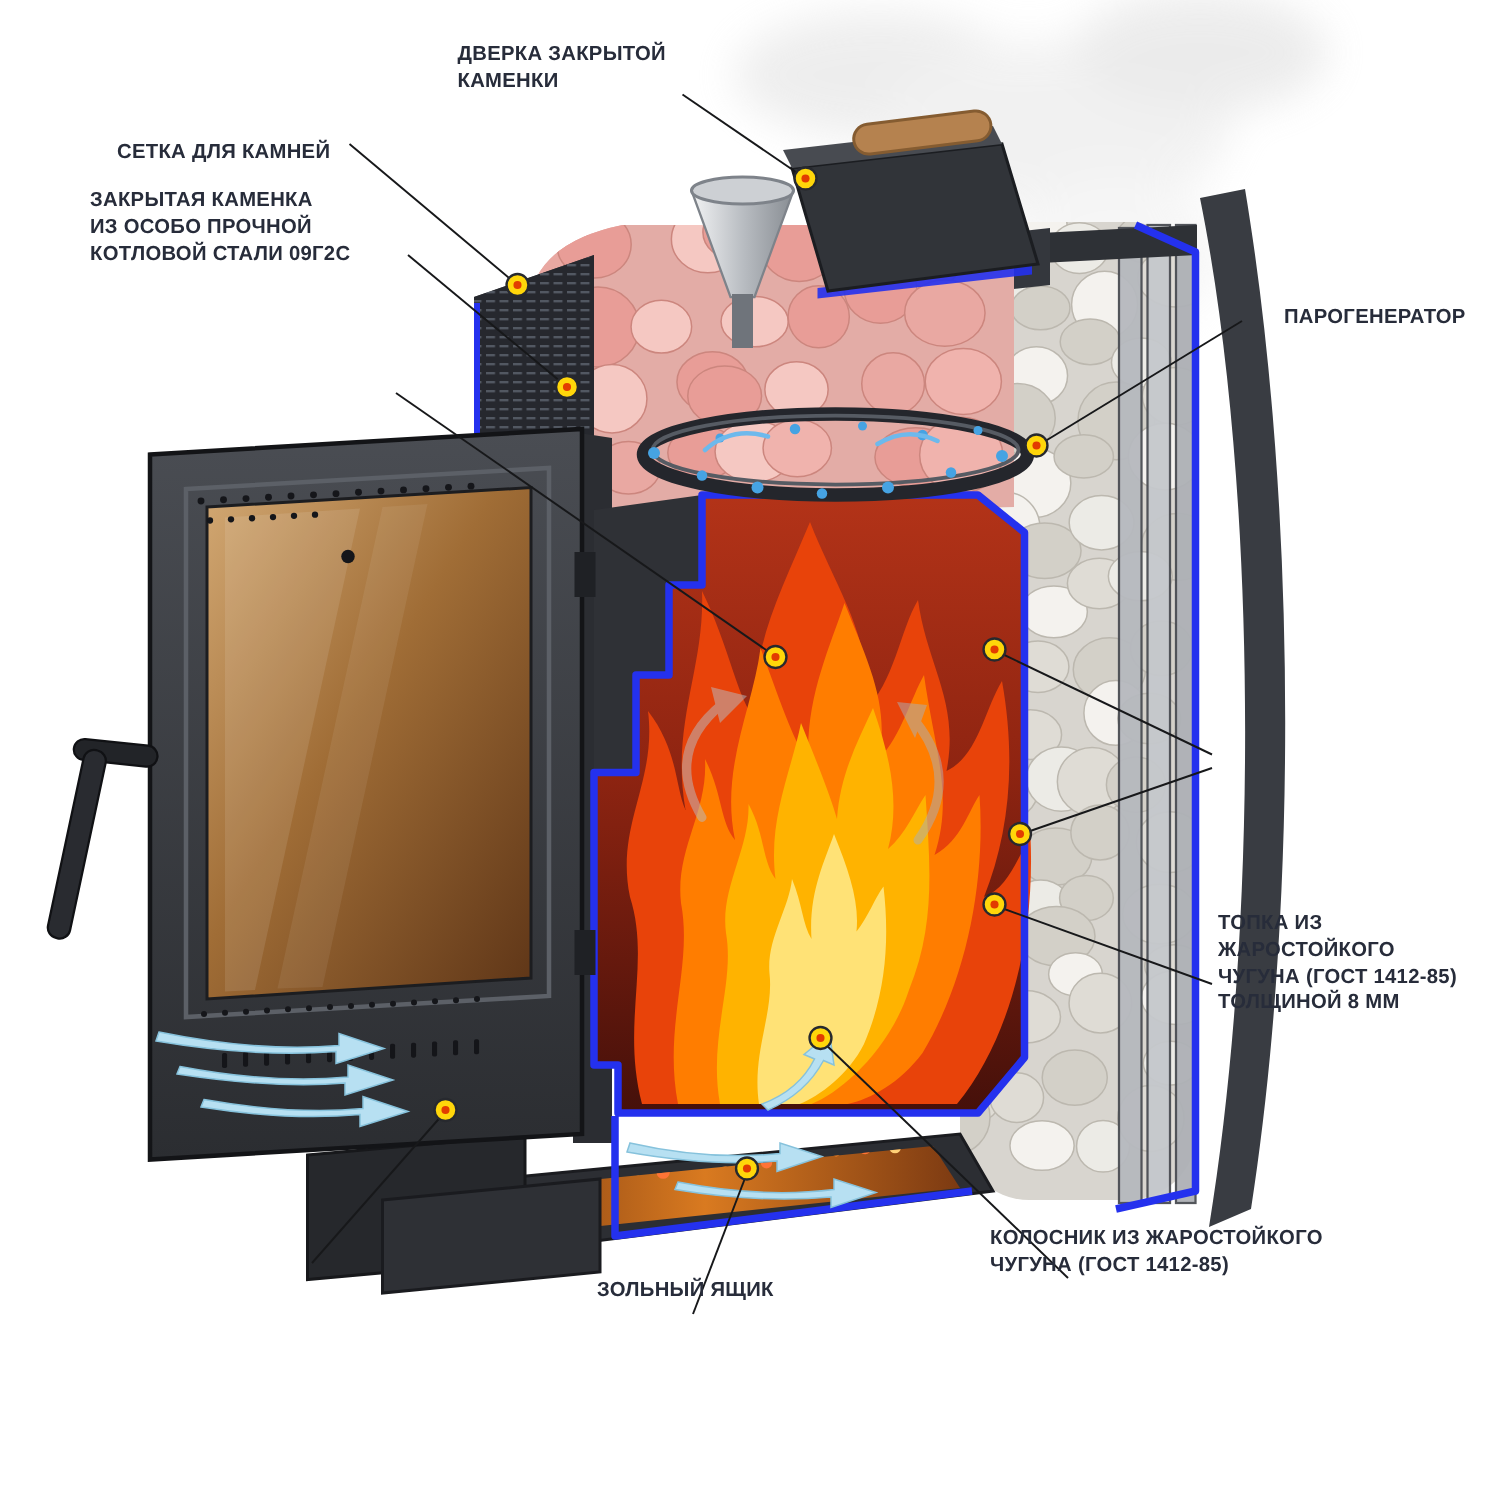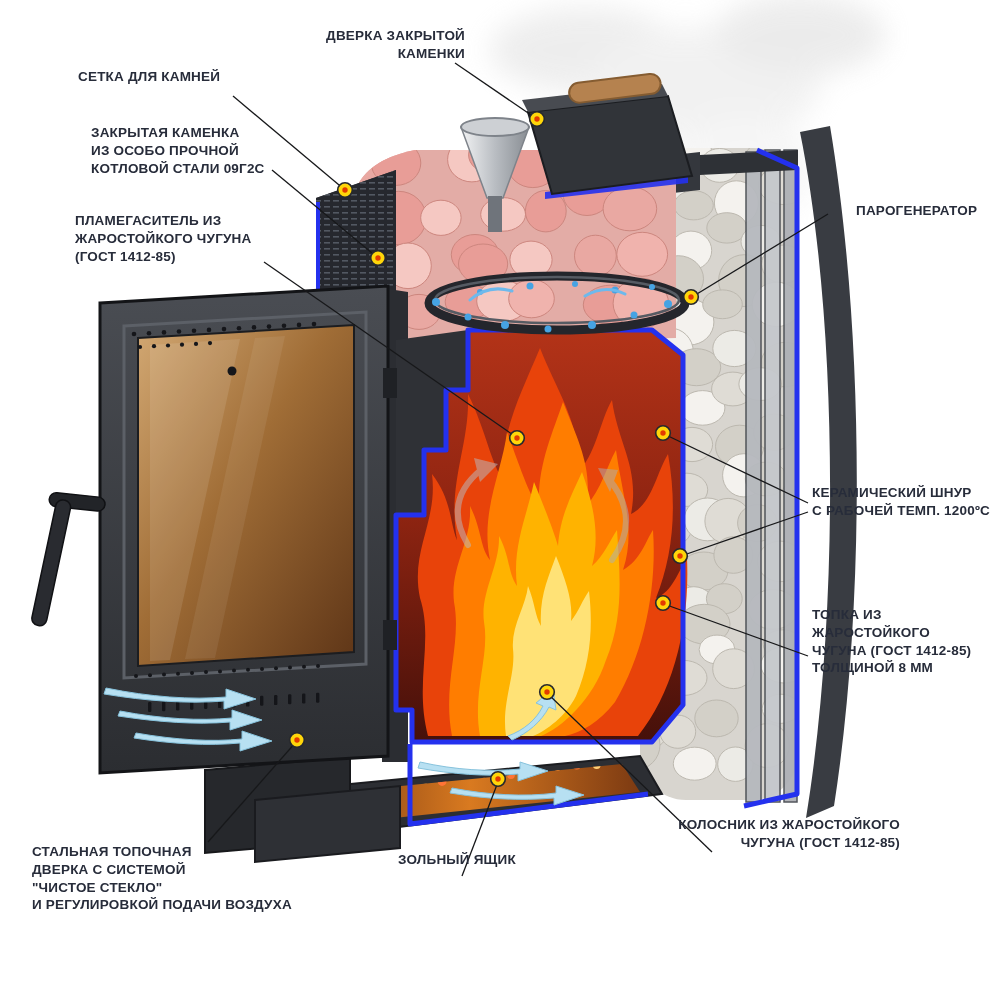--- a/index.html
+++ b/index.html
@@ -1,21 +1,21 @@
 <!DOCTYPE html>
 <html><head>
 <meta charset="utf-8">
 <style>
   html,body{margin:0;padding:0;background:#fff}
   .stage{position:relative;width:1000px;height:1000px;background:#ffffff;overflow:hidden;
          font-family:"Liberation Sans",sans-serif}
   svg.art{position:absolute;left:0;top:0}
   .lbl{position:absolute;font-weight:bold;font-size:13.5px;line-height:1.32;color:#272c3a;
        letter-spacing:.2px;white-space:pre-line;text-transform:uppercase}
-  .lbl.center{text-align:right}
+  .lbl.center{text-align:left}
   .ld{stroke:#17181a;stroke-width:1.3;fill:none}
   .mk-o{fill:#ffd60a;stroke:#27292e;stroke-width:1.6}
   .mk-i{fill:#e23c00}
 </style>
 </head>
 <body>
 
 <div class="stage">
 
 <svg class="art" viewBox="0 0 1000 1000" width="1000" height="1000">
@@ -397,37 +397,28 @@
           <circle class="mk-o" r="7.3"></circle>
           <circle class="mk-i" r="2.7"></circle>
         </g>
     <g transform="translate(297,740)">
           <circle class="mk-o" r="7.3"></circle>
           <circle class="mk-i" r="2.7"></circle>
         </g>
   </g>
 </svg>
 
-<div class="lbl" style="left:78px;top:68px">СЕТКА ДЛЯ КАМНЕЙ</div>
-<div class="lbl" style="left:91px;top:124px">ЗАКРЫТАЯ КАМЕНКА
+<div class="lbl" style="left:78px;top:92px">СЕТКА ДЛЯ КАМНЕЙ</div>
+<div class="lbl" style="left:60px;top:124px">ЗАКРЫТАЯ КАМЕНКА
 ИЗ ОСОБО ПРОЧНОЙ
 КОТЛОВОЙ СТАЛИ 09Г2С</div>
-<div class="lbl" style="left:75px;top:212px">ПЛАМЕГАСИТЕЛЬ ИЗ
-ЖАРОСТОЙКОГО ЧУГУНА
-(ГОСТ 1412-85)</div>
 <div class="lbl center" style="left:305px;top:27px;width:160px">ДВЕРКА ЗАКРЫТОЙ
 КАМЕНКИ</div>
 <div class="lbl" style="left:856px;top:202px">ПАРОГЕНЕРАТОР</div>
-<div class="lbl" style="left:812px;top:484px">КЕРАМИЧЕСКИЙ ШНУР
-С РАБОЧЕЙ ТЕМП. 1200ºC</div>
 <div class="lbl" style="left:812px;top:606px">ТОПКА ИЗ
 ЖАРОСТОЙКОГО
 ЧУГУНА (ГОСТ 1412-85)
 ТОЛЩИНОЙ 8 мм</div>
-<div class="lbl" style="left:32px;top:843px">СТАЛЬНАЯ ТОПОЧНАЯ
-ДВЕРКА С СИСТЕМОЙ
-"ЧИСТОЕ СТЕКЛО"
-И РЕГУЛИРОВКОЙ ПОДАЧИ ВОЗДУХА</div>
 <div class="lbl" style="left:398px;top:851px">ЗОЛЬНЫЙ ЯЩИК</div>
 <div class="lbl center" style="left:660px;top:816px;width:240px">КОЛОСНИК ИЗ ЖАРОСТОЙКОГО
 ЧУГУНА (ГОСТ 1412-85)</div>
 
 </div>
 
 </body></html>

